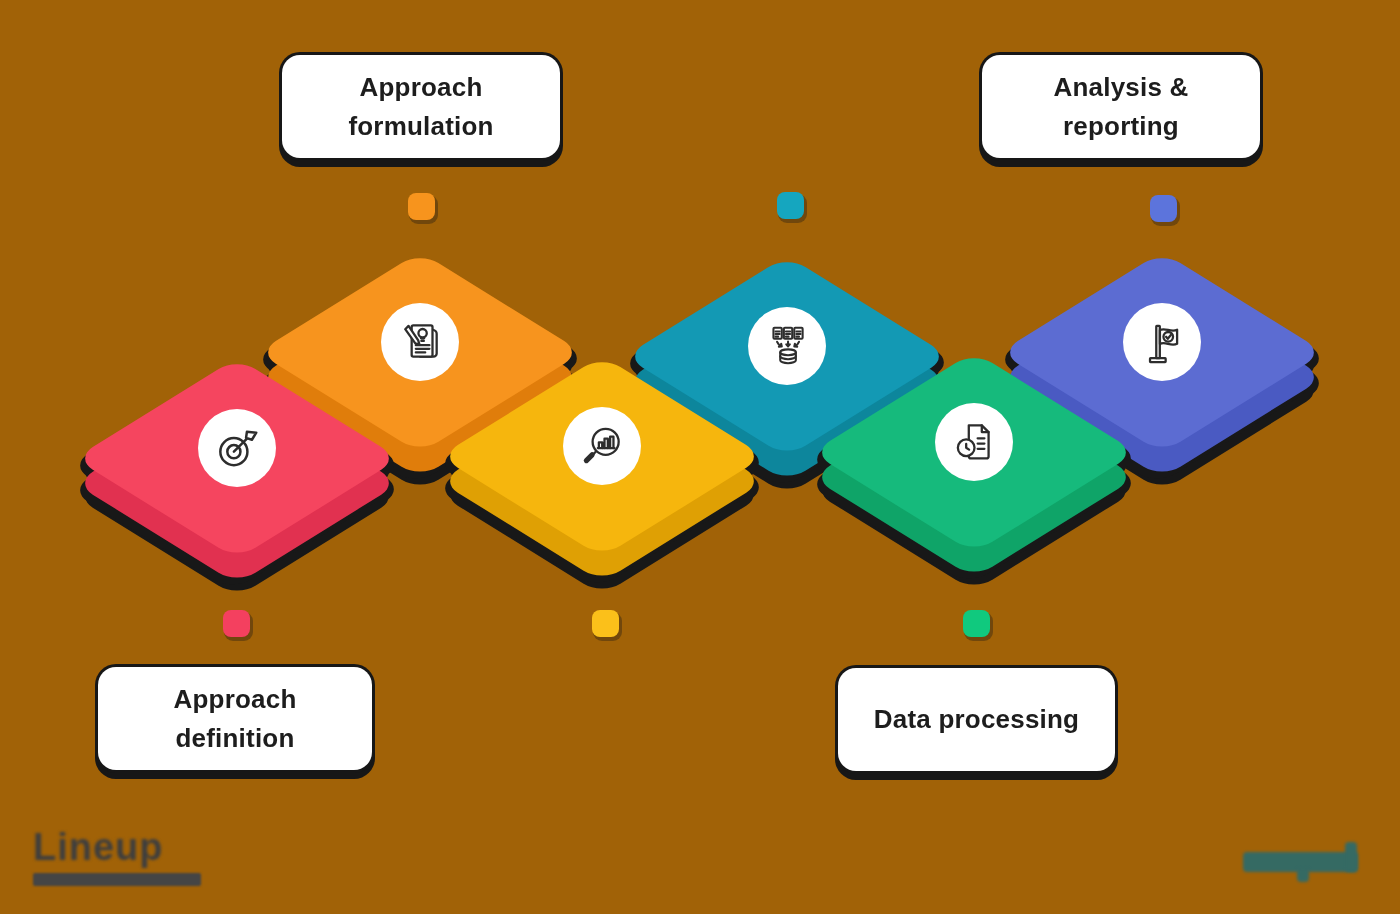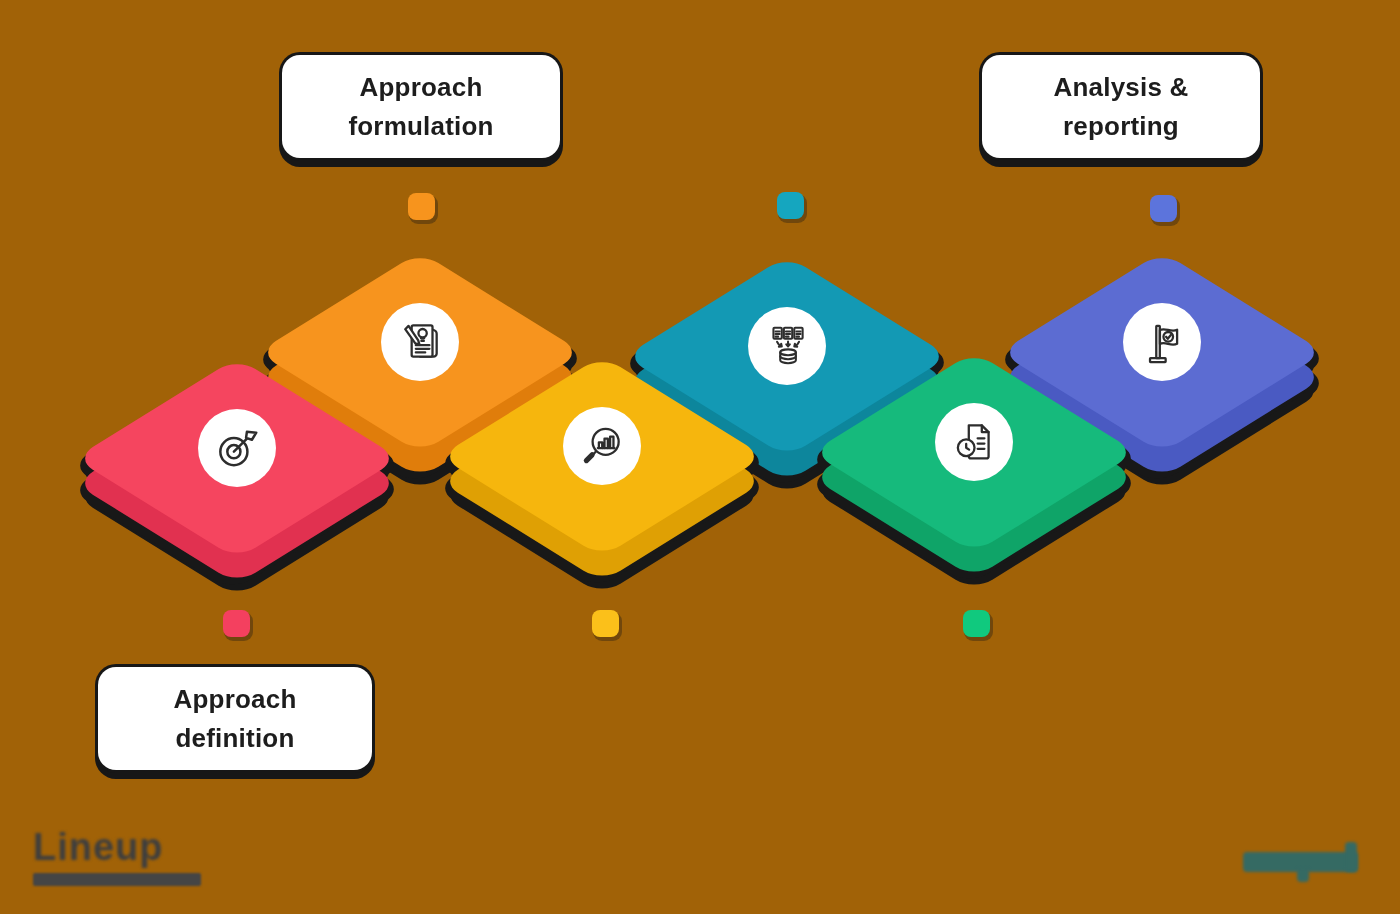--- a/index.html
+++ b/index.html
@@ -172,20 +172,23 @@
 formulation</span>
   </div>
   <div class="label l-analysis">
     <span>Analysis &amp;
 reporting</span>
   </div>
   <div class="label l-problem">
     <span>Approach
 definition</span>
   </div>
+  <div class="label l-processing">
+    <span>Data processing</span>
+  </div>
 
   <div class="dot dt-orange" style="--c: #f7941d;"></div>
   <div class="dot dt-teal" style="--c: #15a6bf;"></div>
   <div class="dot dt-blue" style="--c: #5c74dc;"></div>
   <div class="dot dt-red" style="--c: #f4405f;"></div>
   <div class="dot dt-yellow" style="--c: #fbc01a;"></div>
   <div class="dot dt-green" style="--c: #10c97e;"></div>
 
   <div class="wm-left">
     <div class="wm-text">Lineup</div>

